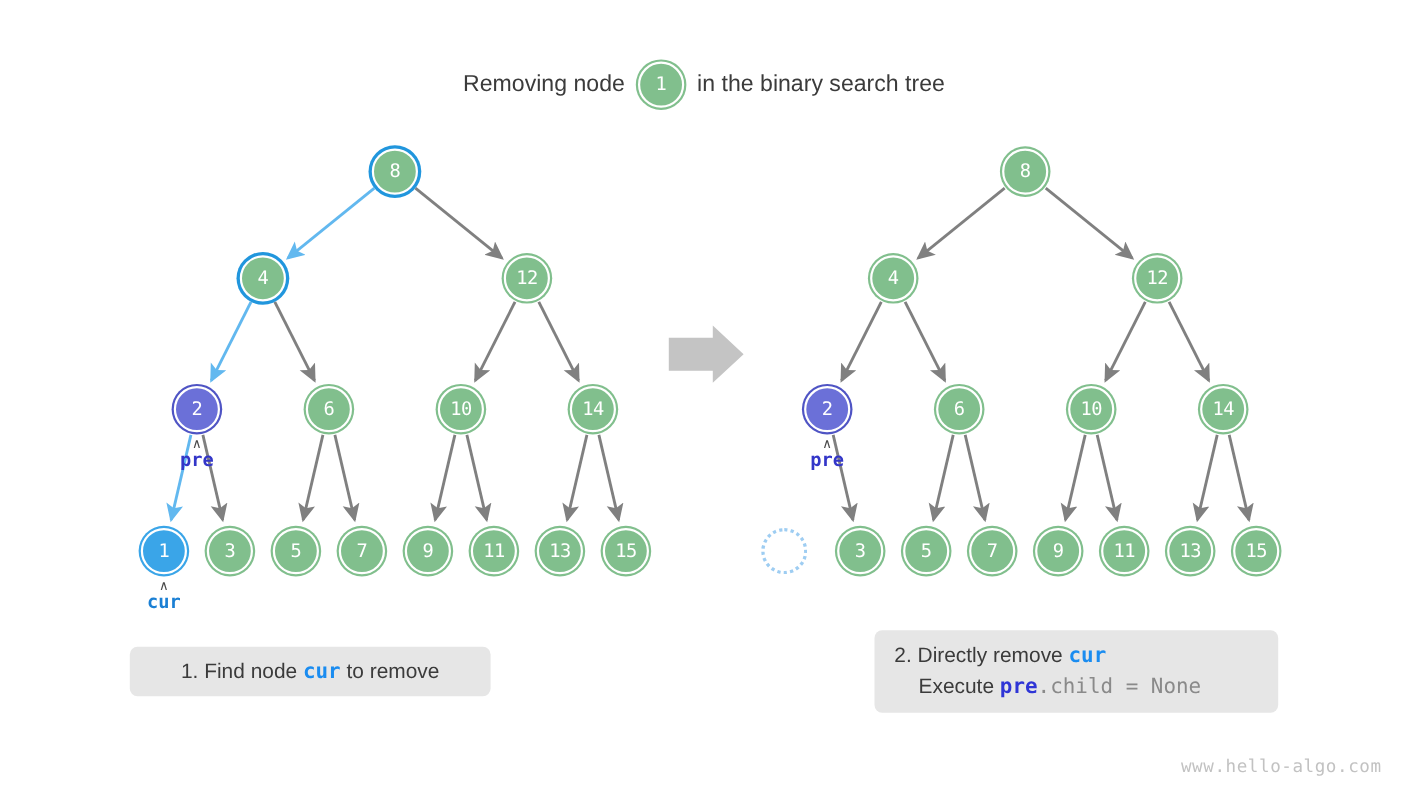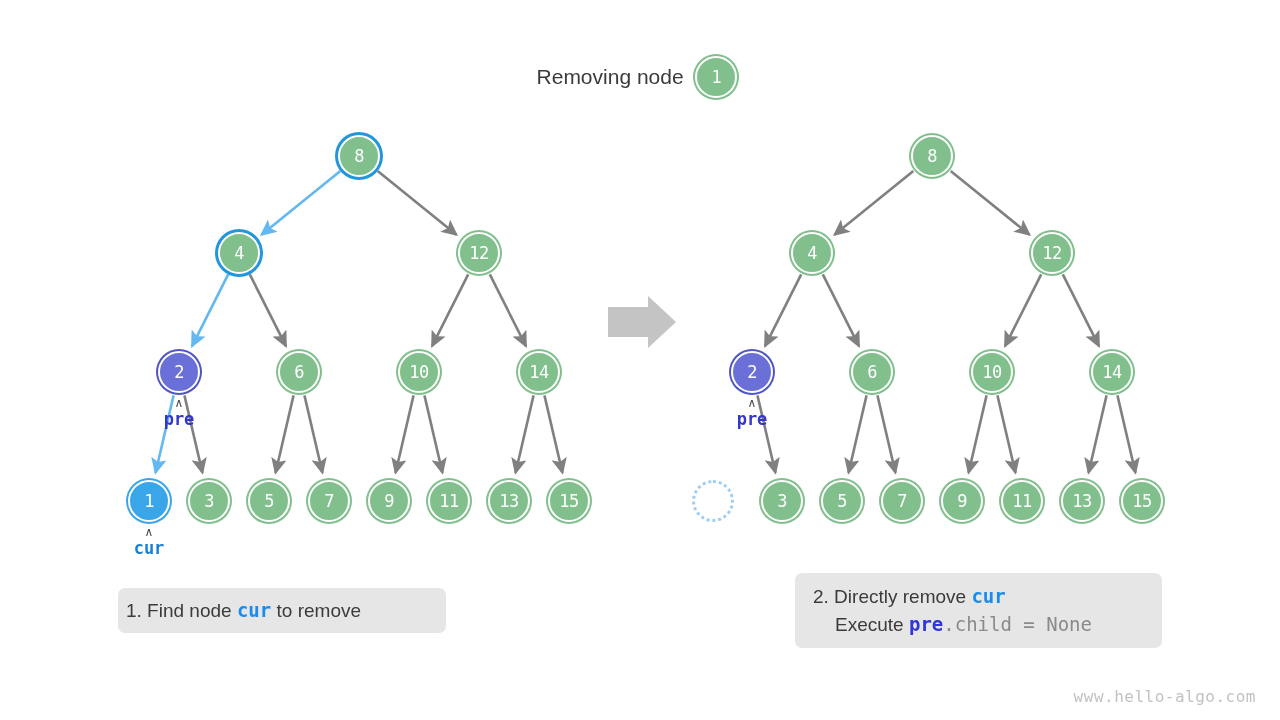--- a/index.html
+++ b/index.html
@@ -157,20 +157,21 @@
 
 <div id="stage">
 
   <div class="title">
     <span class="ttext">Removing node</span>
     <span class="tnode">
       <span class="node green" style="position:absolute;left:0;top:0;">
         <span class="lbl">1</span>
       </span>
     </span>
+    <span class="ttext">in the binary search tree</span>
   </div>
 
   <svg class="layer">
     <defs>
       <marker id="ah-gray" markerWidth="7" markerHeight="7" refX="5.6" refY="3" orient="auto">
         <path d="M0,0 L6.4,3 L0,6 L1.4,3 Z" fill="#808080"></path>
       </marker>
       <marker id="ah-blue" markerWidth="7" markerHeight="7" refX="5.6" refY="3" orient="auto">
         <path d="M0,0 L6.4,3 L0,6 L1.4,3 Z" fill="#62b8ef"></path>
       </marker>
@@ -308,21 +309,21 @@
     </div>
 
   <div id="ptrs-left">
       <div class="ptr pre" style="left: 139px; top: 398px; width: 80px;"><span class="caret">∧</span><span>pre</span></div>
       <div class="ptr cur" style="left: 109px; top: 527px; width: 80px;"><span class="caret">∧</span><span>cur</span></div>
     </div>
   <div id="ptrs-right">
       <div class="ptr pre" style="left: 712px; top: 398px; width: 80px;"><span class="caret">∧</span><span>pre</span></div>
     </div>
 
-  <div class="caption" style="left:118px; top:588px; width:328px; height:45px; padding:0 8px;">
+  <div class="caption" style="left:118px; top:588px; width:328px; height:45px; padding:0 8px;text-align:center;">
     <div class="line">
       <span>1. Find node</span>
       <span class="mono-b c-cur">cur</span>
       <span>to remove</span>
     </div>
   </div>
 
 
   <div class="caption" style="left:795px; top:573px; width:367px; height:75px; padding:0 18px;">
     <div class="line">

